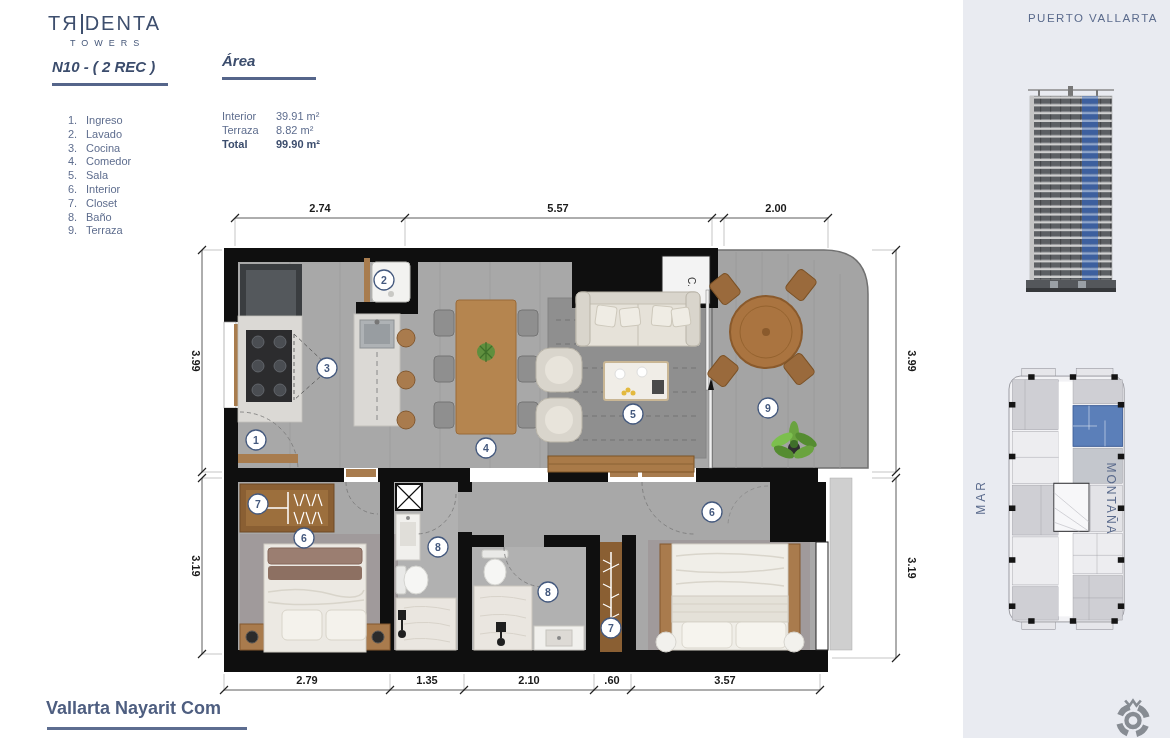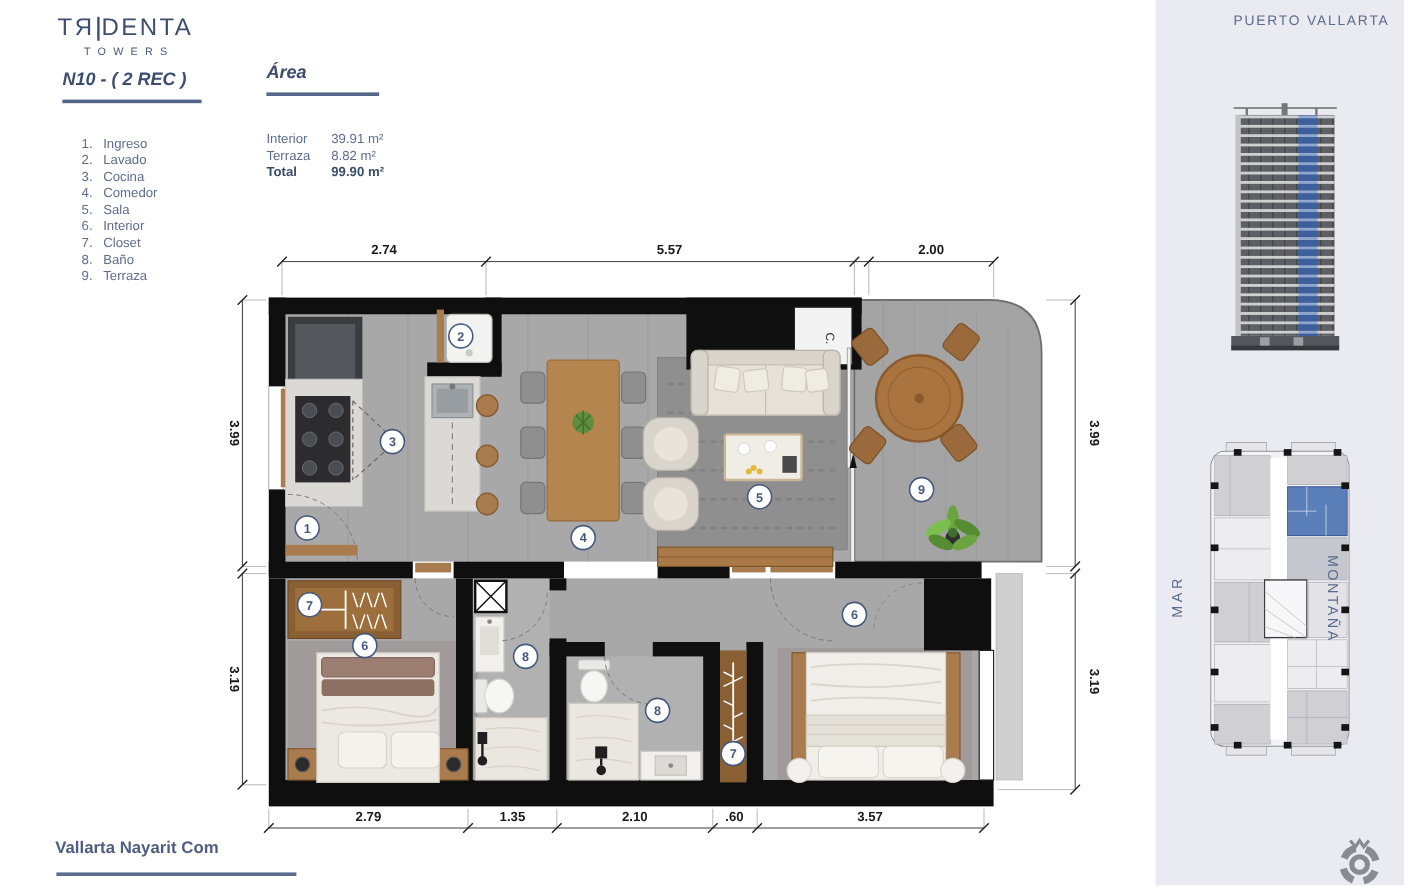--- a/index.html
+++ b/index.html
@@ -36,21 +36,21 @@
   .kp-right{position:absolute;left:103px;top:492px;width:90px;text-align:center;
             transform:rotate(90deg);font-size:12px;letter-spacing:2px;color:#5b6b8d;}
   
   .domus{position:absolute;left:9px;top:700px;display:flex;align-items:center;}
   .domus-div{width:1px;height:30px;background:#8a97b0;margin:0 6px;}
   .domus-name{font-family:"Liberation Serif",serif;font-size:17px;letter-spacing:3px;color:#2e4470;}
   .domus-sub{font-size:4.5px;letter-spacing:1.6px;color:#8a97b0;margin-top:1px;}
   .emblem{position:absolute;left:150px;top:697px;}
   
   .wm-light{position:absolute;left:2px;top:697px;font-size:21px;color:#c4c8d2;white-space:nowrap;}
-  .wm-dark{position:absolute;left:46px;top:698px;font-size:14px;font-weight:600;color:#4e5e80;white-space:nowrap;}
+  .wm-dark{position:absolute;left:46px;top:698px;font-size:18px;font-weight:600;color:#4e5e80;white-space:nowrap;}
   .wm-rule{position:absolute;left:47px;top:727px;width:200px;height:3px;background:#5d6d90;}
   
   .dim{font-family:"Liberation Sans",sans-serif;font-size:11px;font-weight:700;fill:#1a1a1a;}
   .mkr{font-family:"Liberation Sans",sans-serif;font-size:10.5px;font-weight:700;fill:#44597e;}
   .clab{font-family:"Liberation Sans",sans-serif;font-size:10px;fill:#333;}
 </style>
 </head>
 <body>
 
 <div class="canvas">

